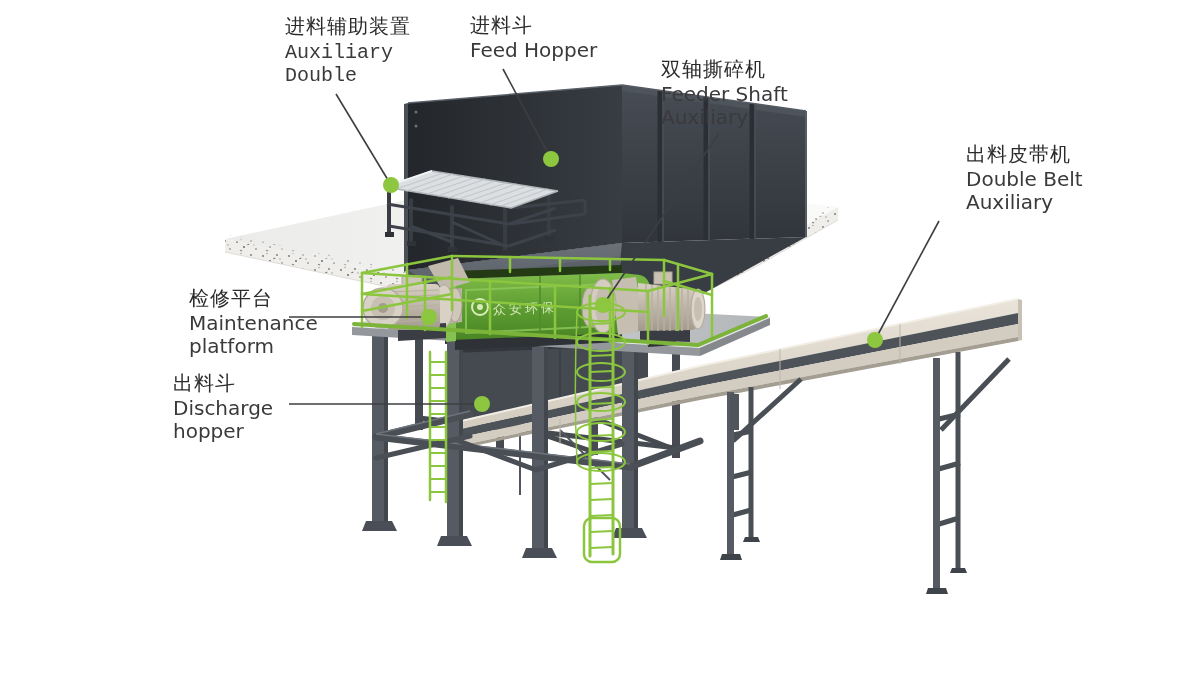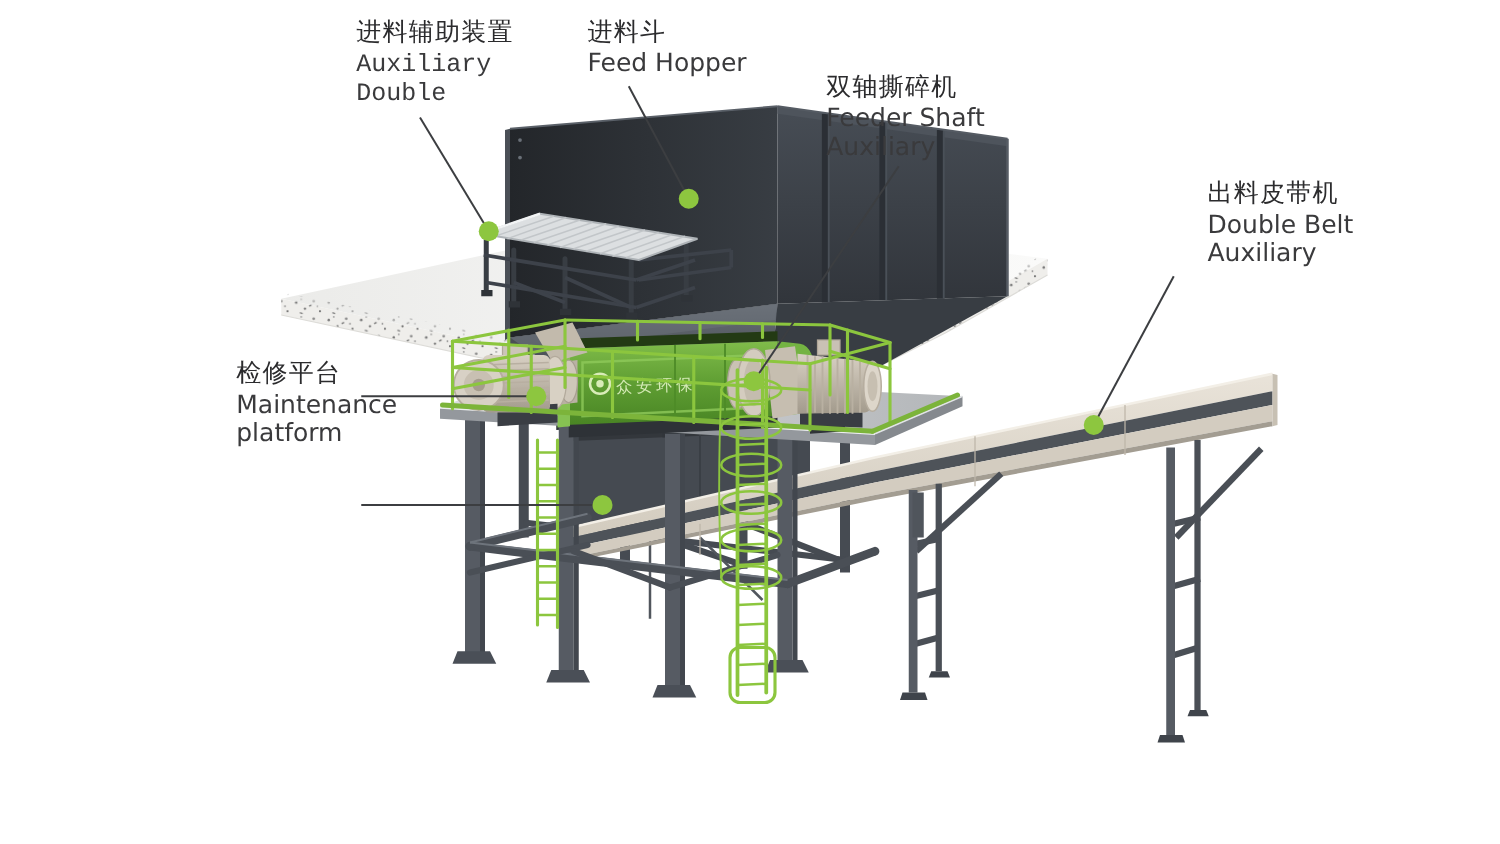--- a/index.html
+++ b/index.html
@@ -423,14 +423,19 @@
   <span class="en">Double Belt</span>
   <span class="en">Auxiliary</span>
 </div>
 
 <div class="callout" style="left:189px;top:285px;">
   <span class="cn">检修平台</span>
   <span class="en">Maintenance</span>
   <span class="en">platform</span>
 </div>
 
+<div class="callout" style="left:173px;top:370px;">
+  <span class="cn">出料斗</span>
+  <span class="en">Discharge</span>
+  <span class="en">hopper</span>
+</div>
 
 </div>
 
 </body></html>

